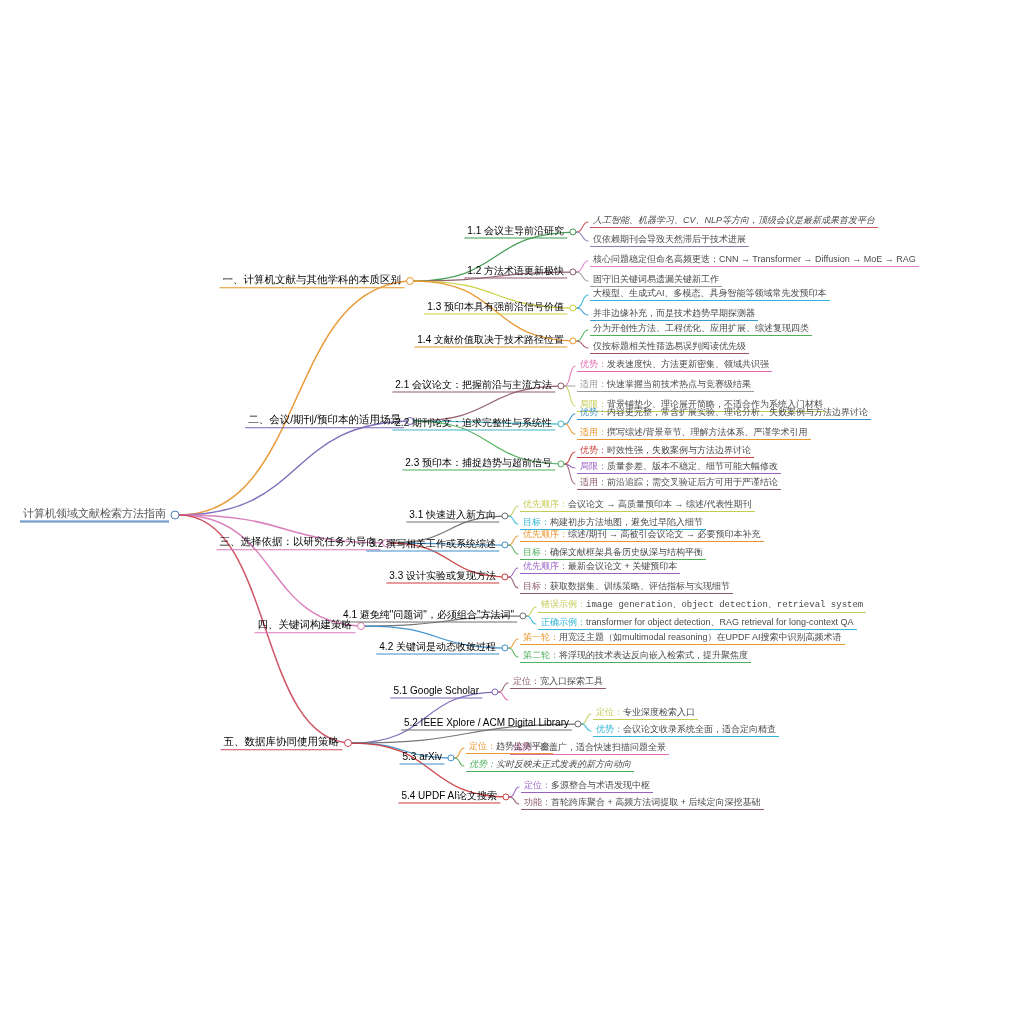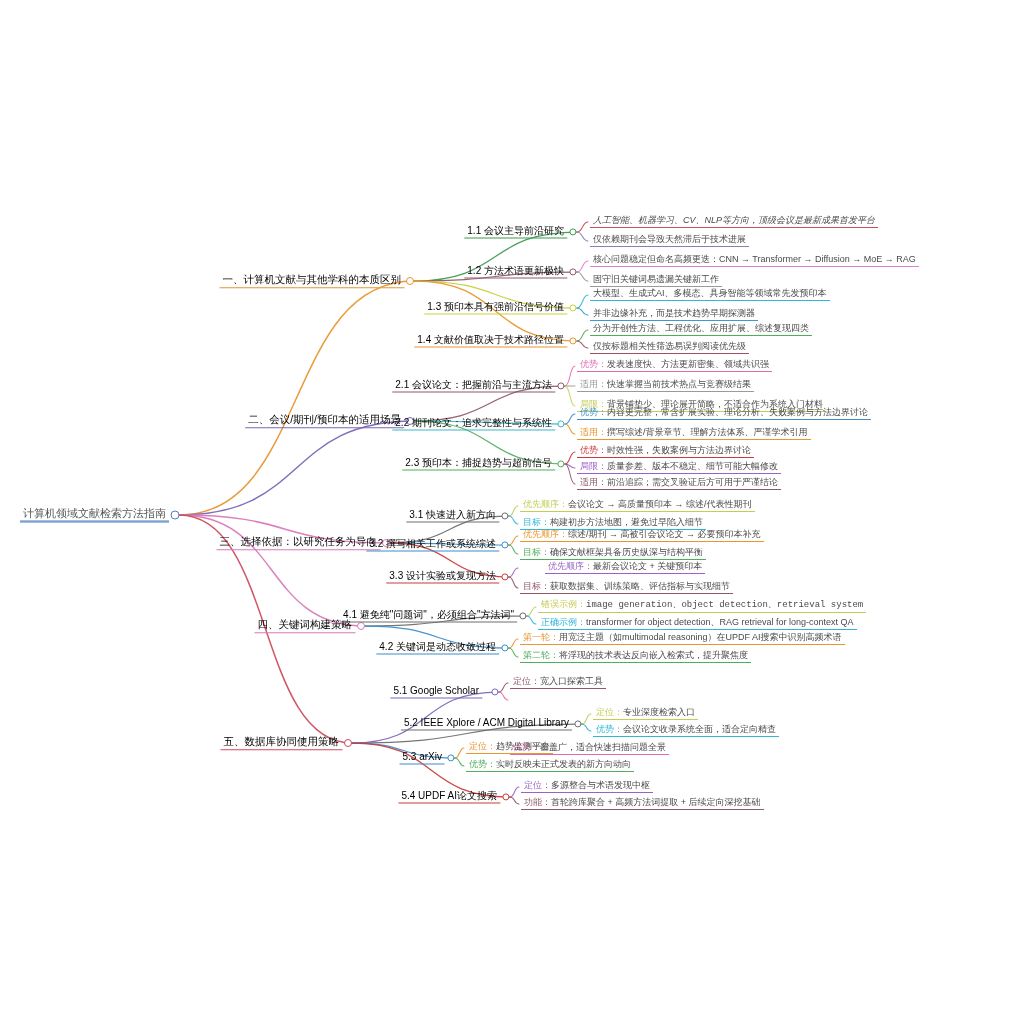--- a/index.html
+++ b/index.html
@@ -123,21 +123,21 @@
       <div class="node lv2 right-anchor" style="left: 499px; top: 516px;"><span class="txt ul" style="border-bottom-color: rgb(111, 111, 111);">3.1 快速进入新方向</span></div>
       <div class="dot" style="left: 505px; top: 516px; width: 7.2px; height: 7.2px; border: 1.2px solid rgb(111, 111, 111);"></div>
       <div class="node lv3 left-anchor" style="left: 520px; top: 506px;"><span class="txt ul" style="border-bottom-color: rgb(196, 204, 86);"><span style="color: rgb(196, 204, 86);">优先顺序：</span><span>会议论文 → 高质量预印本 → 综述/代表性期刊</span></span></div>
       <div class="node lv3 left-anchor" style="left: 520px; top: 524px;"><span class="txt ul" style="border-bottom-color: rgb(47, 182, 216);"><span style="color: rgb(47, 182, 216);">目标：</span><span>构建初步方法地图，避免过早陷入细节</span></span></div>
       <div class="node lv2 right-anchor" style="left: 499px; top: 545px;"><span class="txt ul" style="border-bottom-color: rgb(59, 142, 201);">3.2 撰写相关工作或系统综述</span></div>
       <div class="dot" style="left: 505px; top: 545px; width: 7.2px; height: 7.2px; border: 1.2px solid rgb(59, 142, 201);"></div>
       <div class="node lv3 left-anchor" style="left: 520px; top: 536px;"><span class="txt ul" style="border-bottom-color: rgb(232, 150, 46);"><span style="color: rgb(232, 150, 46);">优先顺序：</span><span>综述/期刊 → 高被引会议论文 → 必要预印本补充</span></span></div>
       <div class="node lv3 left-anchor" style="left: 520px; top: 554px;"><span class="txt ul" style="border-bottom-color: rgb(79, 174, 90);"><span style="color: rgb(79, 174, 90);">目标：</span><span>确保文献框架具备历史纵深与结构平衡</span></span></div>
       <div class="node lv2 right-anchor" style="left: 499px; top: 577px;"><span class="txt ul" style="border-bottom-color: rgb(204, 59, 59);">3.3 设计实验或复现方法</span></div>
       <div class="dot" style="left: 505px; top: 577px; width: 7.2px; height: 7.2px; border: 1.2px solid rgb(204, 59, 59);"></div>
-      <div class="node lv3 left-anchor" style="left: 520px; top: 568px;"><span class="txt ul" style="border-bottom-color: rgb(155, 98, 196); margin-left: 25px;"><span style="color: rgb(155, 98, 196);">优先顺序：</span><span>最新会议论文 + 关键预印本</span></span></div>
+      <div class="node lv3 left-anchor" style="left: 520px; top: 568px;"><span class="txt ul" style="border-bottom-color: rgb(155, 98, 196);"><span style="color: rgb(155, 98, 196);">优先顺序：</span><span>最新会议论文 + 关键预印本</span></span></div>
       <div class="node lv3 left-anchor" style="left: 520px; top: 588px;"><span class="txt ul" style="border-bottom-color: rgb(142, 90, 104);"><span style="color: rgb(142, 90, 104);">目标：</span><span>获取数据集、训练策略、评估指标与实现细节</span></span></div>
       <div class="node lv1 right-anchor" style="left: 355px; top: 626px;"><span class="txt ul" style="border-bottom-color: rgb(216, 122, 184);">四、关键词构建策略</span></div>
       <div class="dot" style="left: 361px; top: 626px; width: 8px; height: 8px; border: 1.3px solid rgb(216, 122, 184);"></div>
       <div class="node lv2 right-anchor" style="left: 517px; top: 616px;"><span class="txt ul" style="border-bottom-color: rgb(111, 111, 111);">4.1 避免纯"问题词"，必须组合"方法词"</span></div>
       <div class="dot" style="left: 523px; top: 616px; width: 7.2px; height: 7.2px; border: 1.2px solid rgb(111, 111, 111);"></div>
       <div class="node lv3 left-anchor" style="left: 538px; top: 607px; font-family: Liberation Mono, monospace;"><span class="txt ul" style="border-bottom-color: rgb(196, 204, 86);"><span style="color: rgb(196, 204, 86);">错误示例：</span><span>image generation、object detection、retrieval system</span></span></div>
       <div class="node lv3 left-anchor" style="left: 538px; top: 624px;"><span class="txt ul" style="border-bottom-color: rgb(47, 182, 216);"><span style="color: rgb(47, 182, 216);">正确示例：</span><span>transformer for object detection、RAG retrieval for long-context QA</span></span></div>
       <div class="node lv2 right-anchor" style="left: 499px; top: 648px;"><span class="txt ul" style="border-bottom-color: rgb(59, 142, 201);">4.2 关键词是动态收敛过程</span></div>
       <div class="dot" style="left: 505px; top: 648px; width: 7.2px; height: 7.2px; border: 1.2px solid rgb(59, 142, 201);"></div>
       <div class="node lv3 left-anchor" style="left: 520px; top: 639px;"><span class="txt ul" style="border-bottom-color: rgb(232, 150, 46);"><span style="color: rgb(232, 150, 46);">第一轮：</span><span>用宽泛主题（如multimodal reasoning）在UPDF AI搜索中识别高频术语</span></span></div>
@@ -148,19 +148,19 @@
       <div class="dot" style="left: 495px; top: 692px; width: 7.2px; height: 7.2px; border: 1.2px solid rgb(123, 102, 184);"></div>
       <div class="node lv3 left-anchor" style="left: 510px; top: 683px;"><span class="txt ul" style="border-bottom-color: rgb(142, 90, 104);"><span style="color: rgb(142, 90, 104);">定位：</span><span>宽入口探索工具</span></span></div>
       <div class="node lv3 left-anchor" style="left: 510px; top: 741px; margin-top: 8px;"><span class="txt ul" style="border-bottom-color: rgb(224, 107, 176);"><span style="color: rgb(224, 107, 176);">优势：</span><span>覆盖广，适合快速扫描问题全景</span></span></div>
       <div class="node lv2 right-anchor" style="left: 572px; top: 724px;"><span class="txt ul" style="border-bottom-color: rgb(111, 111, 111);">5.2 IEEE Xplore / ACM Digital Library</span></div>
       <div class="dot" style="left: 578px; top: 724px; width: 7.2px; height: 7.2px; border: 1.2px solid rgb(111, 111, 111);"></div>
       <div class="node lv3 left-anchor" style="left: 593px; top: 714px;"><span class="txt ul" style="border-bottom-color: rgb(196, 204, 86);"><span style="color: rgb(196, 204, 86);">定位：</span><span>专业深度检索入口</span></span></div>
       <div class="node lv3 left-anchor" style="left: 593px; top: 731px;"><span class="txt ul" style="border-bottom-color: rgb(47, 182, 216);"><span style="color: rgb(47, 182, 216);">优势：</span><span>会议论文收录系统全面，适合定向精查</span></span></div>
       <div class="node lv2 right-anchor" style="left: 445px; top: 758px;"><span class="txt ul" style="border-bottom-color: rgb(59, 142, 201);">5.3 arXiv</span></div>
       <div class="dot" style="left: 451px; top: 758px; width: 7.2px; height: 7.2px; border: 1.2px solid rgb(59, 142, 201);"></div>
       <div class="node lv3 left-anchor" style="left: 466px; top: 748px;"><span class="txt ul" style="border-bottom-color: rgb(232, 150, 46);"><span style="color: rgb(232, 150, 46);">定位：</span><span>趋势监测平台</span></span></div>
-      <div class="node lv3 left-anchor" style="left: 466px; top: 766px;"><span class="txt ul" style="border-bottom-color: rgb(79, 174, 90);"><span style="color: rgb(79, 174, 90);">优势：</span><span>实时反映未正式发表的新方向动向</span></span></div>
+      <div class="node lv3 left-anchor" style="left: 466px; top: 766px; font-style: italic;"><span class="txt ul" style="border-bottom-color: rgb(79, 174, 90);"><span style="color: rgb(79, 174, 90);">优势：</span><span>实时反映未正式发表的新方向动向</span></span></div>
       <div class="node lv2 right-anchor" style="left: 500px; top: 797px;"><span class="txt ul" style="border-bottom-color: rgb(204, 59, 59);">5.4 UPDF AI论文搜索</span></div>
       <div class="dot" style="left: 506px; top: 797px; width: 7.2px; height: 7.2px; border: 1.2px solid rgb(204, 59, 59);"></div>
       <div class="node lv3 left-anchor" style="left: 521px; top: 787px;"><span class="txt ul" style="border-bottom-color: rgb(155, 98, 196);"><span style="color: rgb(155, 98, 196);">定位：</span><span>多源整合与术语发现中枢</span></span></div>
       <div class="node lv3 left-anchor" style="left: 521px; top: 804px;"><span class="txt ul" style="border-bottom-color: rgb(142, 90, 104);"><span style="color: rgb(142, 90, 104);">功能：</span><span>首轮跨库聚合 + 高频方法词提取 + 后续定向深挖基础</span></span></div>
     </div>
 </div>
 
 </body></html>

